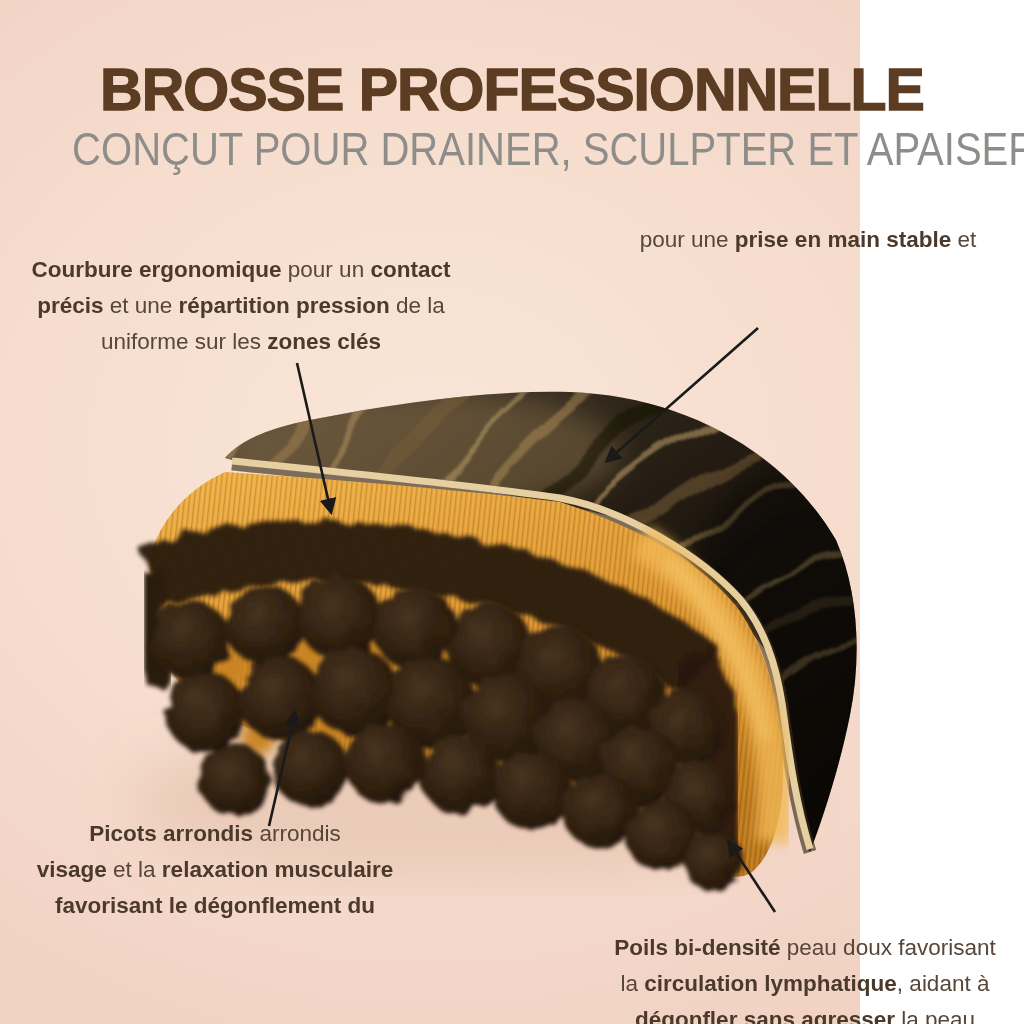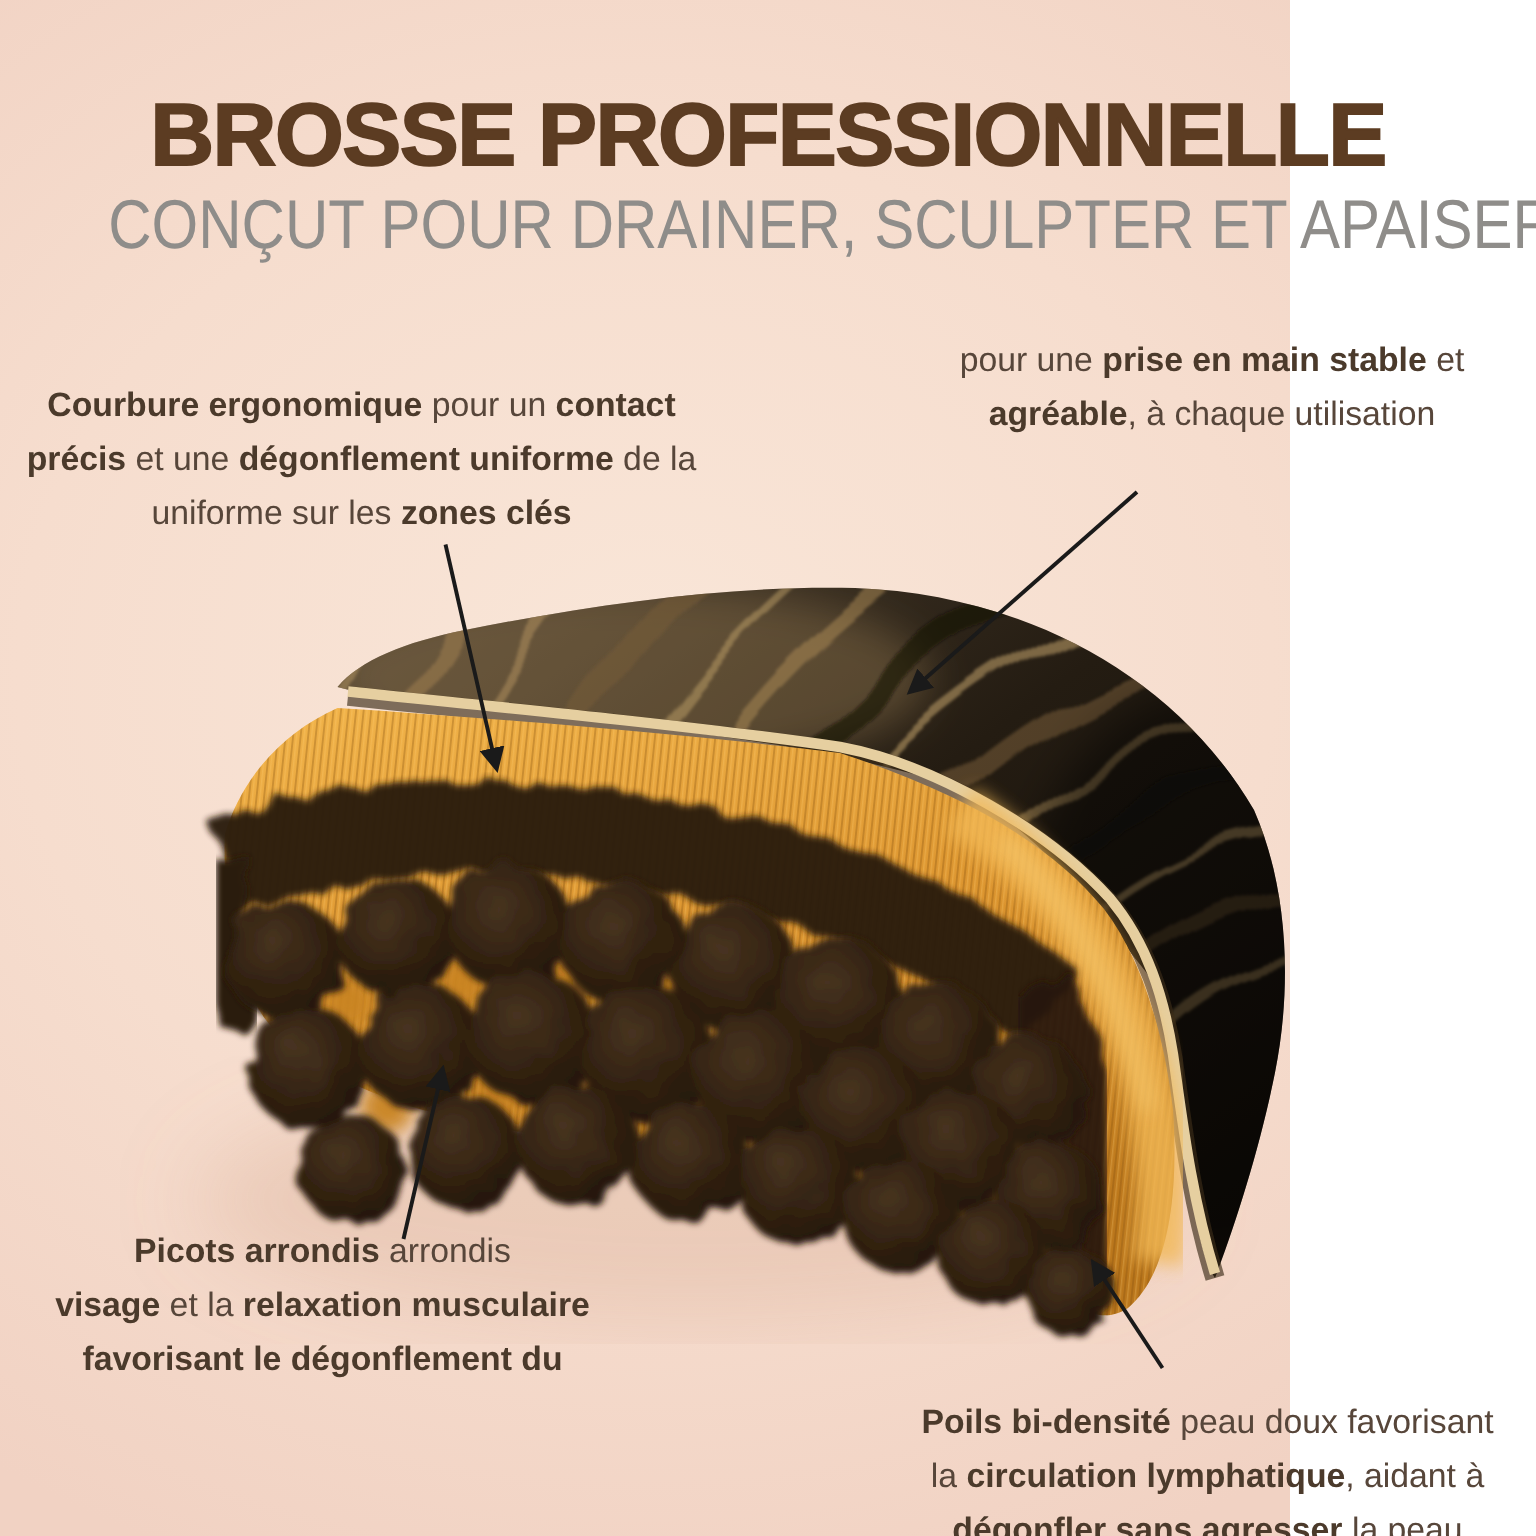--- a/index.html
+++ b/index.html
@@ -173,27 +173,26 @@
     </g>
   </svg>
 
   <div class="title">BROSSE PROFESSIONNELLE</div>
   <div class="subtitle-wrap">
     <span class="subtitle">CONÇUT POUR DRAINER, SCULPTER ET APAISER</span>
   </div>
 
   <div class="callout c1">
     <div class="line"><span class="b">Courbure ergonomique</span><span> pour un </span><span class="b">contact</span></div>
-    <div class="line"><span class="b">précis</span><span> et une </span><span class="b">dégonflement uniforme</span><span> de la</span></div>
+    <div class="line"><span class="b">précis</span><span> et une </span><span class="b">répartition pression</span><span> de la</span></div>
     <div class="line"><span>uniforme sur les </span><span class="b">zones clés</span></div>
   </div>
 
   <div class="callout c2">
     <div class="line"><span>pour une </span><span class="b">prise en main stable</span><span> et</span></div>
-    <div class="line"><span class="b">agréable</span><span>, à chaque utilisation</span></div>
   </div>
 
   <div class="callout c3">
     <div class="line"><span class="b">Picots arrondis</span><span> arrondis</span></div>
     <div class="line"><span class="b">visage</span><span> et la </span><span class="b">relaxation musculaire</span></div>
     <div class="line"><span class="b">favorisant le dégonflement du</span></div>
   </div>
 
   <div class="callout c4">
     <div class="line"><span class="b">Poils bi-densité</span><span> peau doux favorisant</span></div>

